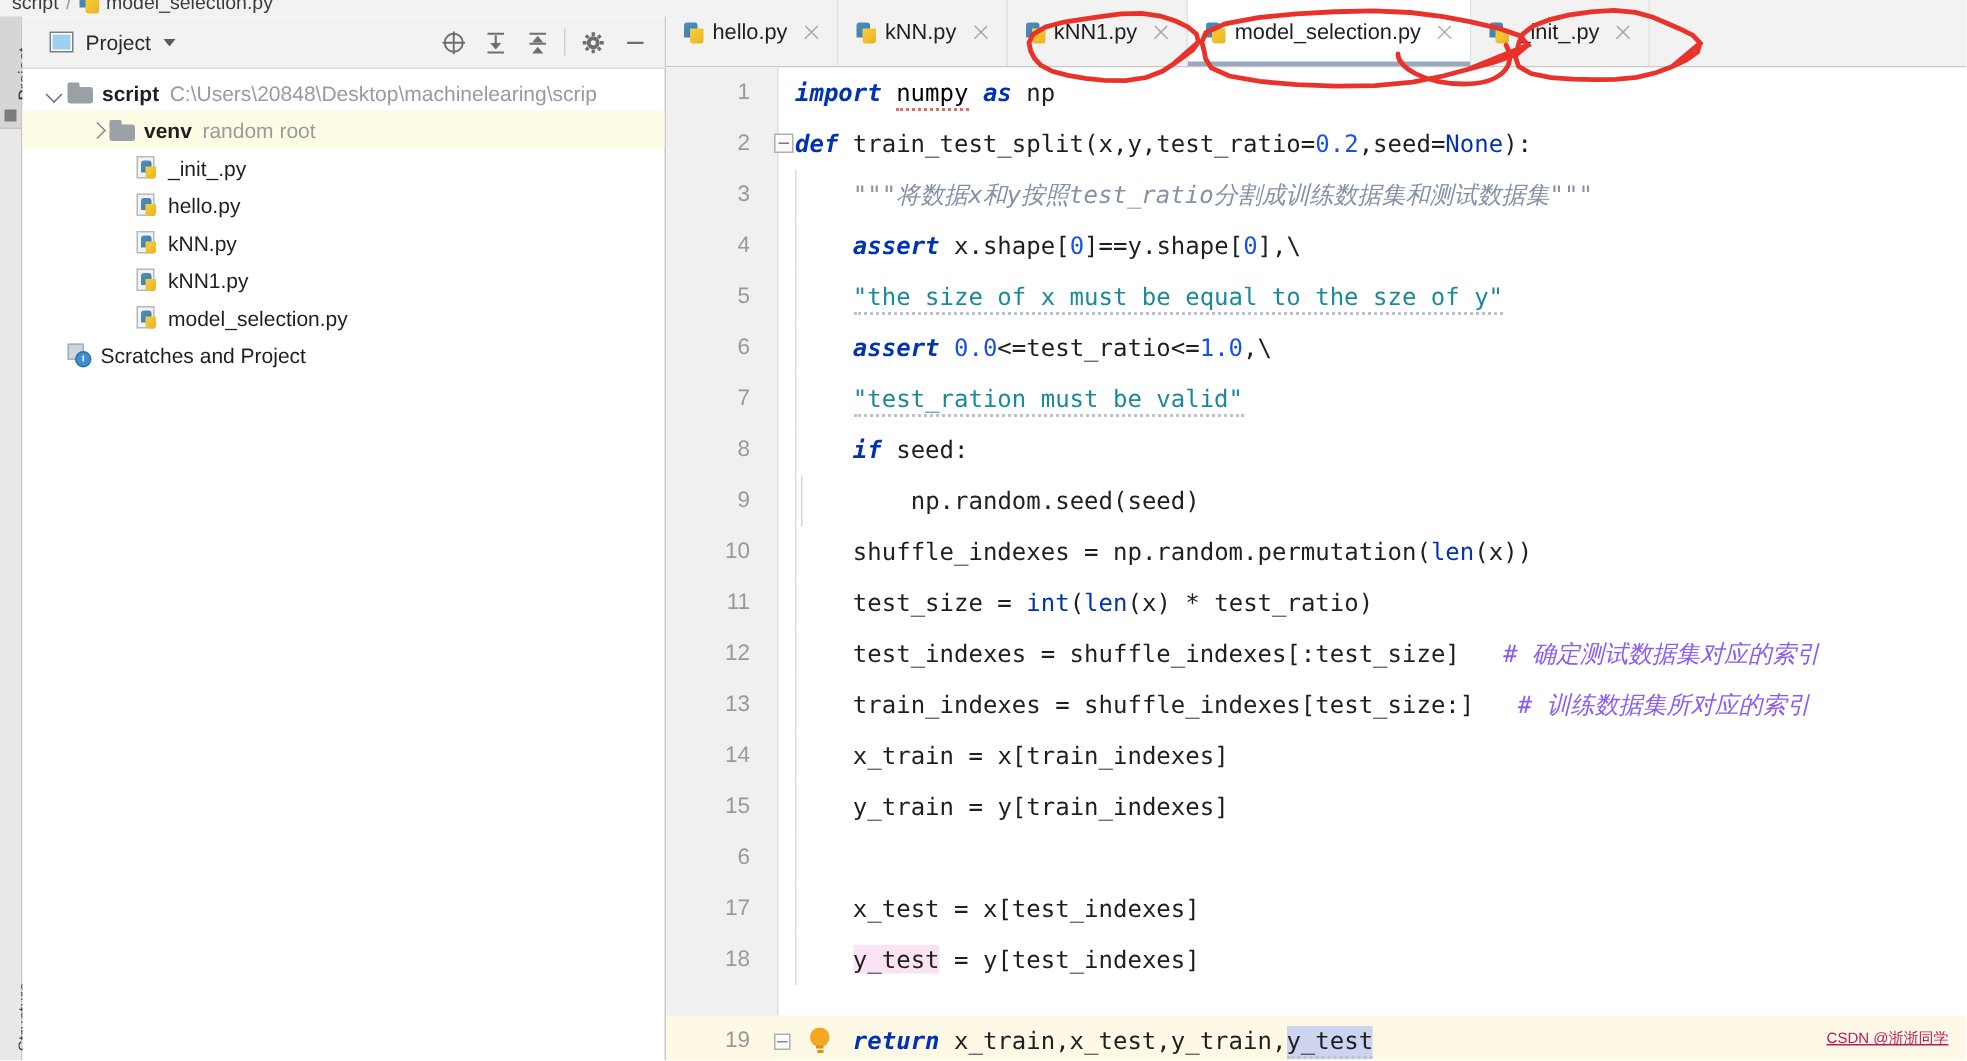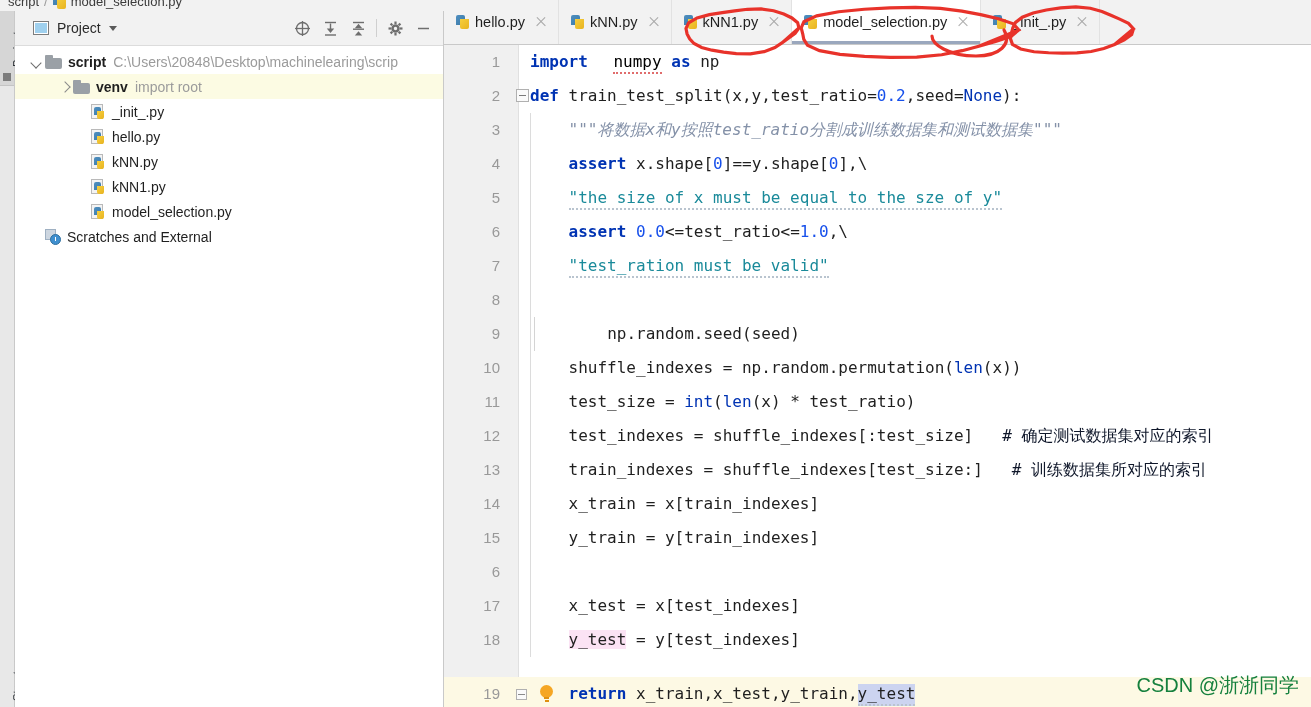--- a/index.html
+++ b/index.html
@@ -277,52 +277,52 @@
     background: #f5a623;
   }
   .bulb .base {
     position: absolute; left: 4px; top: 12px; width: 5px; height: 2px; background: #e09010;
   }
   .bulb .base2 {
     position: absolute; left: 4.5px; top: 15px; width: 4px; height: 1.6px; background: #e09010;
   }
 
   
-  .kw   { color: #0033b3; font-weight: 600; }
+  .kw   { color: #0033b3; font-weight: 600; font-style: italic; }
   .bkw  { color: #0033b3; }
   .num  { color: #1750eb; }
   .strq { color: #1a8a9a; }
   .pl   { color: #1f1f1f; }
-  .cm   { color: #0f172a; }
+  .cm   { color: #8b5cf6; font-style: italic; }
   .doc  { color: #8491a8; font-style: italic; }
   .hl-pink { background: #fbe3f4; }
   .hl-blue { background: #ccd4f0; }
 
   .squig {
     border-bottom: 2px dotted #b9c4cf;
     padding-bottom: 1px;
   }
   .squig-red {
     border-bottom: 2px dotted #e06c6c;
     padding-bottom: 1px;
-    margin-left: 16px;
   }
 
   
   .annot {
     position: absolute; left: 0; top: 0; width: 1311px; height: 707px;
     pointer-events: none;
   }
 
   
   .watermark {
     position: absolute; right: 12px; bottom: 8px;
-    font-size: 20px; color: #15803d;
+    font-size: 10px; color: #be185d;
     background: rgba(253,249,228,0.0);
     white-space: nowrap;
+    text-decoration: underline;
   }
 </style>
 </head>
 <body>
 
 <div class="app">
 
   <div class="breadcrumb-strip">
     <div class="breadcrumb-inner">
       <span>script</span>
@@ -400,21 +400,21 @@
           <span class="arrow down"></span>
           <span class="foldericon"></span>
           <span class="tname bold">script</span>
           <span class="tsub">C:\Users\20848\Desktop\machinelearing\scrip</span>
         </div>
         <div class="trow hl">
           <span class="ind" style="width: 28px;"></span>
           <span class="arrow right"></span>
           <span class="foldericon"></span>
           <span class="tname bold">venv</span>
-          <span class="tsub">import root</span>
+          <span class="tsub">random root</span>
         </div>
         <div class="trow">
           <span class="ind" style="width: 46px;"></span>
           <span class="arrow "></span>
           <span class="pyfileicon">
             <span class="page"></span>
             <span class="b"></span>
             <span class="y"></span>
           </span>
           <span class="tname">_init_.py</span>
@@ -459,21 +459,21 @@
           </span>
           <span class="tname">model_selection.py</span>
         </div>
         <div class="trow">
           <span class="ind" style="width: 0px;"></span>
           <span class="arrow "></span>
           <span class="scratchicon">
             <span class="sq"></span>
             <span class="cl"></span>
           </span>
-          <span class="tname">Scratches and External</span>
+          <span class="tname">Scratches and Project</span>
         </div>
       </div>
   </div>
 
   <div class="editor">
     <div class="tabbar" id="tabbar">
         <div class="tab">
           <span class="pyicon"></span>
           <span class="lbl">hello.py</span>
           <span class="xbtn"></span>
@@ -503,21 +503,21 @@
     <div class="code-wrap">
       <div class="gutter"></div>
       <div class="codearea" id="codearea">
           <div class="cline"><span class="ln">1</span><span class="src"><span class="kw">import</span><span class="pl"> </span><span class="squig-red">numpy</span><span class="pl"> </span><span class="kw">as</span><span class="pl"> </span><span class="pl">np</span></span></div>
           <div class="cline"><span class="ln">2</span><span class="foldmark"></span><span class="src"><span class="kw">def</span><span class="pl"> </span><span class="pl">train_test_split</span><span class="pl">(</span><span class="pl">x</span><span class="pl">,</span><span class="pl">y</span><span class="pl">,</span><span class="pl">test_ratio</span><span class="pl">=</span><span class="num">0.2</span><span class="pl">,</span><span class="pl">seed</span><span class="pl">=</span><span class="bkw">None</span><span class="pl">)</span><span class="pl">:</span></span></div>
           <div class="cline"><span class="ln">3</span><span class="vline" style="left: 86px; top: 0px; height: 34px; background: rgb(220, 220, 220);"></span><span class="src"><span class="pl"> </span><span class="pl"> </span><span class="pl"> </span><span class="pl"> </span><span class="doc">"""将数据x和y按照test_ratio分割成训练数据集和测试数据集"""</span></span></div>
           <div class="cline"><span class="ln">4</span><span class="vline" style="left: 86px; top: 0px; height: 34px; background: rgb(220, 220, 220);"></span><span class="src"><span class="pl"> </span><span class="pl"> </span><span class="pl"> </span><span class="pl"> </span><span class="kw">assert</span><span class="pl"> </span><span class="pl">x</span><span class="pl">.</span><span class="pl">shape</span><span class="pl">[</span><span class="num">0</span><span class="pl">]</span><span class="pl">=</span><span class="pl">=</span><span class="pl">y</span><span class="pl">.</span><span class="pl">shape</span><span class="pl">[</span><span class="num">0</span><span class="pl">]</span><span class="pl">,</span><span class="pl">\</span></span></div>
           <div class="cline"><span class="ln">5</span><span class="vline" style="left: 86px; top: 0px; height: 34px; background: rgb(220, 220, 220);"></span><span class="src"><span class="pl"> </span><span class="pl"> </span><span class="pl"> </span><span class="pl"> </span><span class="strq squig">"the size of x must be equal to the sze of y"</span></span></div>
           <div class="cline"><span class="ln">6</span><span class="vline" style="left: 86px; top: 0px; height: 34px; background: rgb(220, 220, 220);"></span><span class="src"><span class="pl"> </span><span class="pl"> </span><span class="pl"> </span><span class="pl"> </span><span class="kw">assert</span><span class="pl"> </span><span class="num">0.0</span><span class="pl">&lt;</span><span class="pl">=</span><span class="pl">test_ratio</span><span class="pl">&lt;</span><span class="pl">=</span><span class="num">1.0</span><span class="pl">,</span><span class="pl">\</span></span></div>
           <div class="cline"><span class="ln">7</span><span class="vline" style="left: 86px; top: 0px; height: 34px; background: rgb(220, 220, 220);"></span><span class="src"><span class="pl"> </span><span class="pl"> </span><span class="pl"> </span><span class="pl"> </span><span class="strq squig">"test_ration must be valid"</span></span></div>
-          <div class="cline"><span class="ln">8</span><span class="vline" style="left: 86px; top: 0px; height: 34px; background: rgb(220, 220, 220);"></span></div>
+          <div class="cline"><span class="ln">8</span><span class="vline" style="left: 86px; top: 0px; height: 34px; background: rgb(220, 220, 220);"></span><span class="src"><span class="pl"> </span><span class="pl"> </span><span class="pl"> </span><span class="pl"> </span><span class="kw">if</span><span class="pl"> </span><span class="pl">seed</span><span class="pl">:</span></span></div>
           <div class="cline"><span class="ln">9</span><span class="vline" style="top: 0px; height: 34px;"></span><span class="vline" style="left: 86px; top: 0px; height: 34px; background: rgb(220, 220, 220);"></span><span class="src"><span class="pl"> </span><span class="pl"> </span><span class="pl"> </span><span class="pl"> </span><span class="pl"> </span><span class="pl"> </span><span class="pl"> </span><span class="pl"> </span><span class="pl">np</span><span class="pl">.</span><span class="pl">random</span><span class="pl">.</span><span class="pl">seed</span><span class="pl">(</span><span class="pl">seed</span><span class="pl">)</span></span></div>
           <div class="cline"><span class="ln">10</span><span class="vline" style="left: 86px; top: 0px; height: 34px; background: rgb(220, 220, 220);"></span><span class="src"><span class="pl"> </span><span class="pl"> </span><span class="pl"> </span><span class="pl"> </span><span class="pl">shuffle_indexes</span><span class="pl"> </span><span class="pl">=</span><span class="pl"> </span><span class="pl">np</span><span class="pl">.</span><span class="pl">random</span><span class="pl">.</span><span class="pl">permutation</span><span class="pl">(</span><span class="bkw">len</span><span class="pl">(</span><span class="pl">x</span><span class="pl">)</span><span class="pl">)</span></span></div>
           <div class="cline"><span class="ln">11</span><span class="vline" style="left: 86px; top: 0px; height: 34px; background: rgb(220, 220, 220);"></span><span class="src"><span class="pl"> </span><span class="pl"> </span><span class="pl"> </span><span class="pl"> </span><span class="pl">test_size</span><span class="pl"> </span><span class="pl">=</span><span class="pl"> </span><span class="bkw">int</span><span class="pl">(</span><span class="bkw">len</span><span class="pl">(</span><span class="pl">x</span><span class="pl">)</span><span class="pl"> </span><span class="pl">*</span><span class="pl"> </span><span class="pl">test_ratio</span><span class="pl">)</span></span></div>
           <div class="cline"><span class="ln">12</span><span class="vline" style="left: 86px; top: 0px; height: 34px; background: rgb(220, 220, 220);"></span><span class="src"><span class="pl"> </span><span class="pl"> </span><span class="pl"> </span><span class="pl"> </span><span class="pl">test_indexes</span><span class="pl"> </span><span class="pl">=</span><span class="pl"> </span><span class="pl">shuffle_indexes</span><span class="pl">[</span><span class="pl">:</span><span class="pl">test_size</span><span class="pl">]</span><span class="pl"> </span><span class="pl"> </span><span class="pl"> </span><span class="cm"># 确定测试数据集对应的索引</span></span></div>
           <div class="cline"><span class="ln">13</span><span class="vline" style="left: 86px; top: 0px; height: 34px; background: rgb(220, 220, 220);"></span><span class="src"><span class="pl"> </span><span class="pl"> </span><span class="pl"> </span><span class="pl"> </span><span class="pl">train_indexes</span><span class="pl"> </span><span class="pl">=</span><span class="pl"> </span><span class="pl">shuffle_indexes</span><span class="pl">[</span><span class="pl">test_size</span><span class="pl">:</span><span class="pl">]</span><span class="pl"> </span><span class="pl"> </span><span class="pl"> </span><span class="cm"># 训练数据集所对应的索引</span></span></div>
           <div class="cline"><span class="ln">14</span><span class="vline" style="left: 86px; top: 0px; height: 34px; background: rgb(220, 220, 220);"></span><span class="src"><span class="pl"> </span><span class="pl"> </span><span class="pl"> </span><span class="pl"> </span><span class="pl">x_train</span><span class="pl"> </span><span class="pl">=</span><span class="pl"> </span><span class="pl">x</span><span class="pl">[</span><span class="pl">train_indexes</span><span class="pl">]</span></span></div>
           <div class="cline"><span class="ln">15</span><span class="vline" style="left: 86px; top: 0px; height: 34px; background: rgb(220, 220, 220);"></span><span class="src"><span class="pl"> </span><span class="pl"> </span><span class="pl"> </span><span class="pl"> </span><span class="pl">y_train</span><span class="pl"> </span><span class="pl">=</span><span class="pl"> </span><span class="pl">y</span><span class="pl">[</span><span class="pl">train_indexes</span><span class="pl">]</span></span></div>
           <div class="cline"><span class="ln">6</span><span class="vline" style="left: 86px; top: 0px; height: 34px; background: rgb(220, 220, 220);"></span><span class="src"></span></div>
           <div class="cline"><span class="ln">17</span><span class="vline" style="left: 86px; top: 0px; height: 34px; background: rgb(220, 220, 220);"></span><span class="src"><span class="pl"> </span><span class="pl"> </span><span class="pl"> </span><span class="pl"> </span><span class="pl">x_test</span><span class="pl"> </span><span class="pl">=</span><span class="pl"> </span><span class="pl">x</span><span class="pl">[</span><span class="pl">test_indexes</span><span class="pl">]</span></span></div>
           <div class="cline"><span class="ln">18</span><span class="vline" style="left: 86px; top: 0px; height: 34px; background: rgb(220, 220, 220);"></span><span class="src"><span class="pl"> </span><span class="pl"> </span><span class="pl"> </span><span class="pl"> </span><span class="pl hl-pink">y_test</span><span class="pl"> </span><span class="pl">=</span><span class="pl"> </span><span class="pl">y</span><span class="pl">[</span><span class="pl">test_indexes</span><span class="pl">]</span></span></div>

